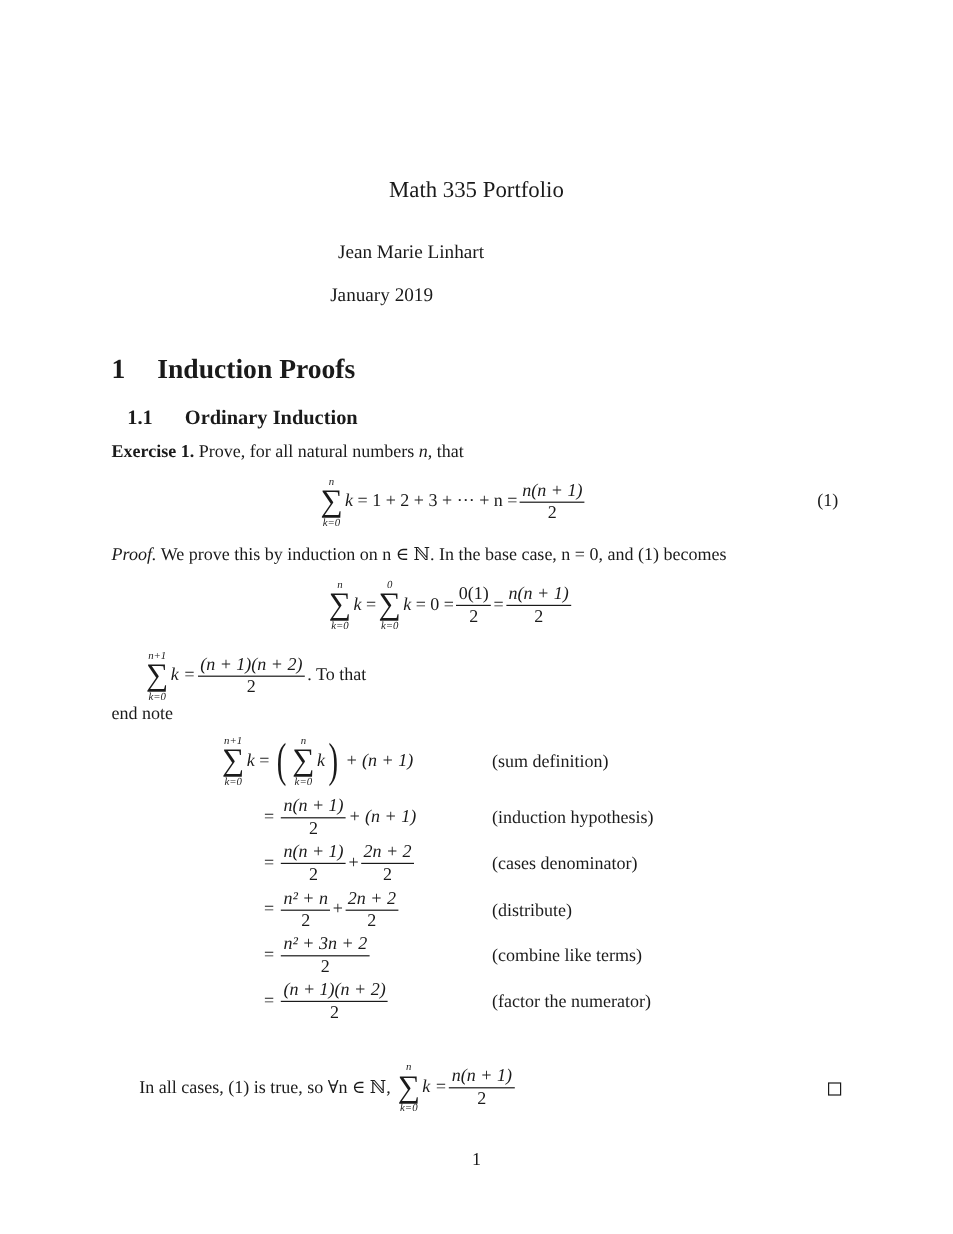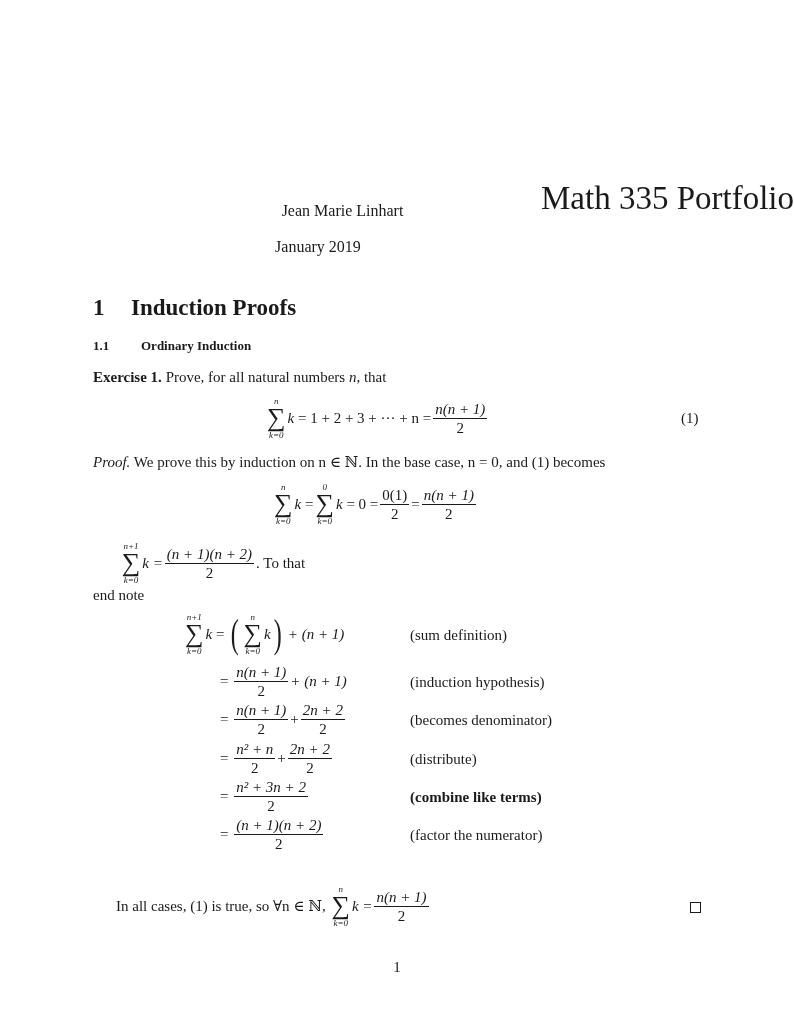--- a/index.html
+++ b/index.html
@@ -1,25 +1,25 @@
 <!DOCTYPE html>
 <html><head>
 <meta charset="utf-8">
 <style>
   html, body { margin:0; padding:0; background:#fff; }
   body { width:794px; height:1028px; position:relative; overflow:hidden;
          font-family:"DejaVu Serif","Liberation Serif",serif; color:#1a1a1a; }
   .abs { position:absolute; white-space:nowrap; }
   .serif { font-family:"Liberation Serif","DejaVu Serif",serif; }
-  .title { font-size:33px; left:0; width:794px; text-align:right; top:148px;margin-top:32px; }
+  .title { font-size:19px; left:0; width:794px; text-align:center; top:148px; }
   .author { font-size:16px; left:0; width:685px; text-align:center; top:202px; }
   .date { font-size:16px; left:0; width:636px; text-align:center; top:238px; }
   .sec { font-weight:bold; font-size:23px; top:295px; left:93px; }
   .sec .num { display:inline-block; width:38px; }
-  .subsec { font-weight:bold; font-size:13px; top:338px; left:93px; }
+  .subsec { font-weight:bold; font-size:17px; top:338px; left:106px; }
   .subsec .num { display:inline-block; width:48px; }
   .para { font-size:15px; }
   i, .m { font-style:italic; }
   .frac { display:inline-flex; flex-direction:column; align-items:center; vertical-align:middle; margin:0 2px; }
   .frac .n { border-bottom:1px solid #1a1a1a; padding:0 2px; line-height:18px; }
   .frac .d { line-height:18px; }
   .sum { display:inline-flex; flex-direction:column; align-items:center; vertical-align:middle; margin:0 2px; }
   .sum .lim { font-size:9px; font-style:italic; line-height:10px; }
   .sum .sig { font-size:26px; line-height:24px; }
   .eq { font-size:15px; display:flex; align-items:center; }
@@ -138,42 +138,42 @@
   =&nbsp;<span class="frac">
       <span class="n m">n(n + 1)</span>
       <span class="d">2</span>
     </span>
   <span>+</span>
   <span class="frac">
       <span class="n m">2n + 2</span>
       <span class="d">2</span>
     </span>
 </div>
-<div class="abs just serif" style="left:410px;top:712px;">(becomes denominator)</div>
+<div class="abs just serif" style="left:410px;top:712px;">(cases denominator)</div>
 
 <div class="abs eq serif" style="left:220px;top:740px;">
   =&nbsp;<span class="frac">
       <span class="n m">n² + n</span>
       <span class="d">2</span>
     </span>
   <span>+</span>
   <span class="frac">
       <span class="n m">2n + 2</span>
       <span class="d">2</span>
     </span>
 </div>
 <div class="abs just serif" style="left:410px;top:751px;">(distribute)</div>
 
 <div class="abs eq serif" style="left:220px;top:778px;">
   =&nbsp;<span class="frac">
       <span class="n m">n² + 3n + 2</span>
       <span class="d">2</span>
     </span>
 </div>
-<div class="abs just serif" style="left:410px;top:789px;font-weight:bold;">(combine like terms)</div>
+<div class="abs just serif" style="left:410px;top:789px;">(combine like terms)</div>
 
 <div class="abs eq serif" style="left:220px;top:816px;">
   =&nbsp;<span class="frac">
       <span class="n m">(n + 1)(n + 2)</span>
       <span class="d">2</span>
     </span>
 </div>
 <div class="abs just serif" style="left:410px;top:827px;">(factor the numerator)</div>
 
 <div class="abs eq serif" style="left:116px;top:884px;">

